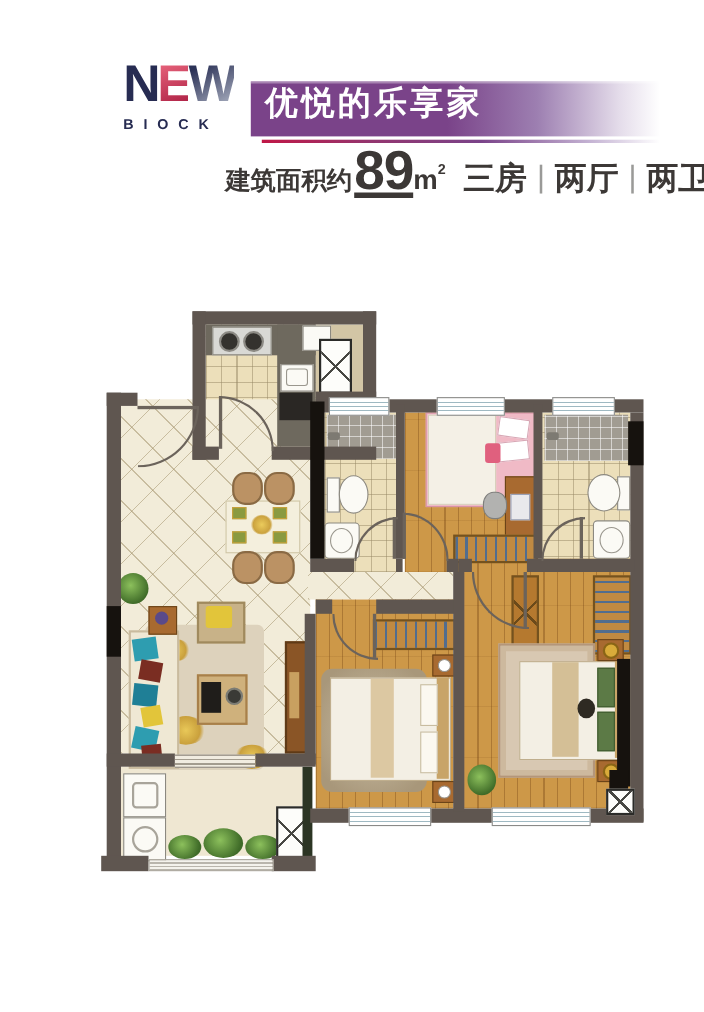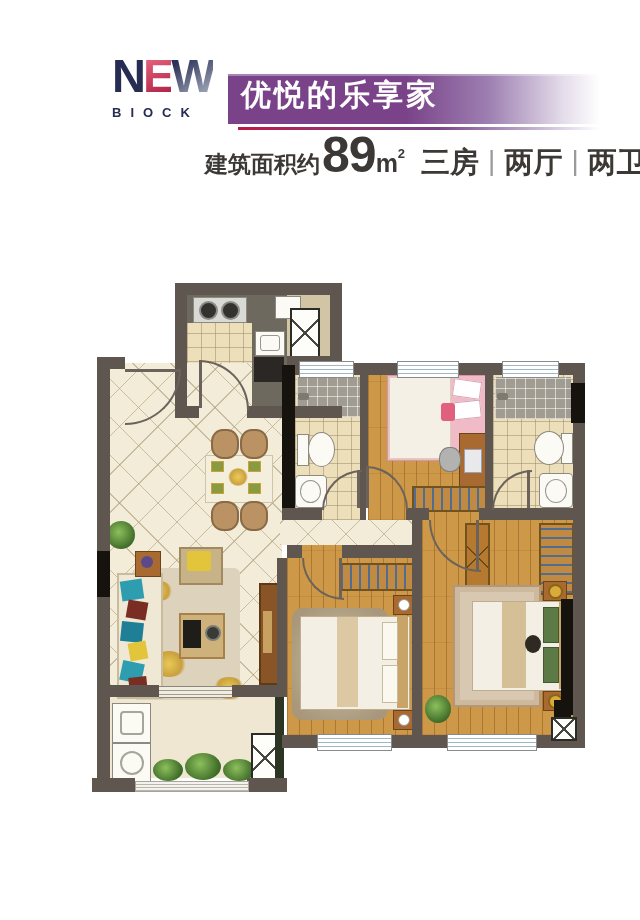--- a/index.html
+++ b/index.html
@@ -14,21 +14,21 @@
   #logo .wv{background:linear-gradient(150deg,#2c3257 20%,#9ba1b4 85%);-webkit-background-clip:text;background-clip:text;color:transparent;}
   #logo .sub{font-size:13px;font-weight:700;letter-spacing:9px;color:#272c52;margin-top:6px;}
   #banner{position:absolute;left:228px;top:74px;width:372px;height:50px;
     background:linear-gradient(90deg,#7a4389 0%,#7a4389 48%,#9d7fb1 70%,#e4dcea 90%,#ffffff 100%);
     box-shadow:inset 0 2px 0 rgba(255,255,255,.35);}
   #banner .t{color:#ffffff;font-size:30px;font-weight:700;letter-spacing:3px;line-height:42px;padding-left:13px;}
   #redline{position:absolute;left:238px;top:127px;width:362px;height:3px;
     background:linear-gradient(90deg,#c01746,#93356f,#7a4389 55%,#c3b1d2 82%,rgba(255,255,255,0));}
   #specs{position:absolute;left:205px;top:130px;height:48px;display:flex;align-items:baseline;color:#3c3836;white-space:nowrap;}
   #specs .pfx{font-size:23px;font-weight:700;}
-  #specs .big{font-size:50px;font-weight:700;letter-spacing:-1px;margin-left:2px;line-height:1;}
+  #specs .big{font-size:50px;font-weight:700;letter-spacing:-1px;margin-left:2px;line-height:1;text-decoration:underline;}
   #specs .unit{font-size:25px;font-weight:700;}
   #specs .sup{font-size:13px;font-weight:700;vertical-align:super;position:relative;top:-14px;}
   #specs .rm{font-size:29px;font-weight:700;}
   #specs .gap{width:16px;display:inline-block;}
   #specs .sep{font-size:28px;font-weight:400;color:#9a9a98;margin:0 9px;position:relative;top:-2px;}
 
   
   #plan{position:absolute;left:87px;top:283px;width:515px;height:535px;}
   .w{background:#5f5650;}
   .blk{background:#16120e;}

